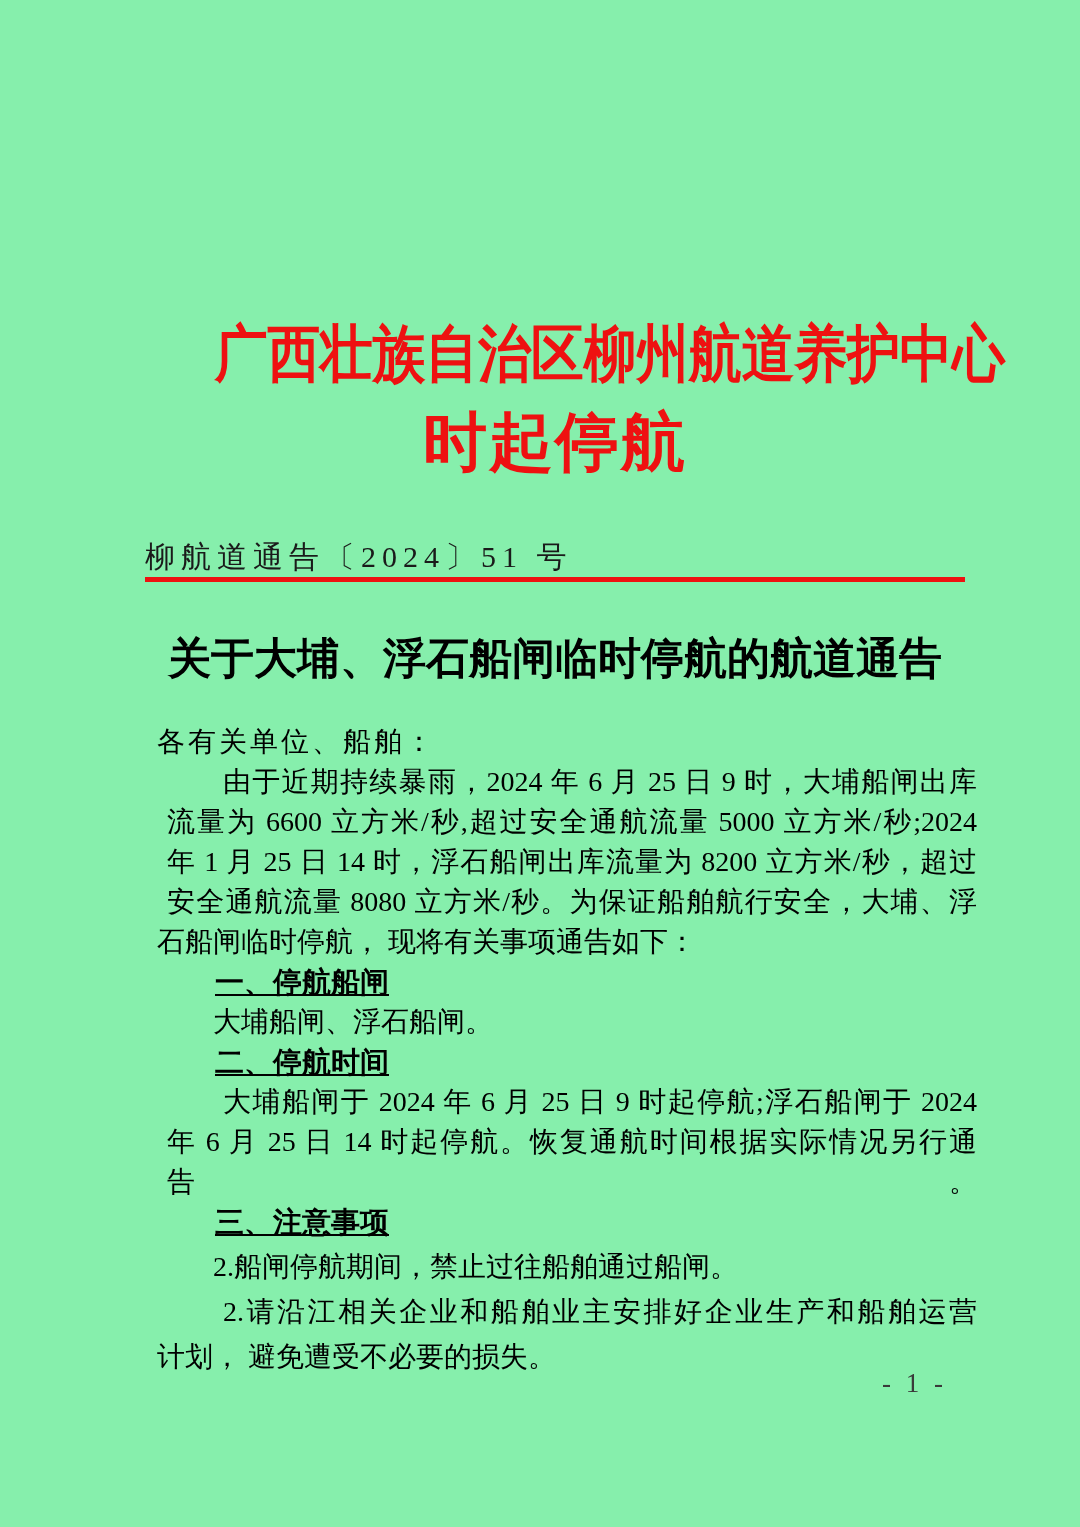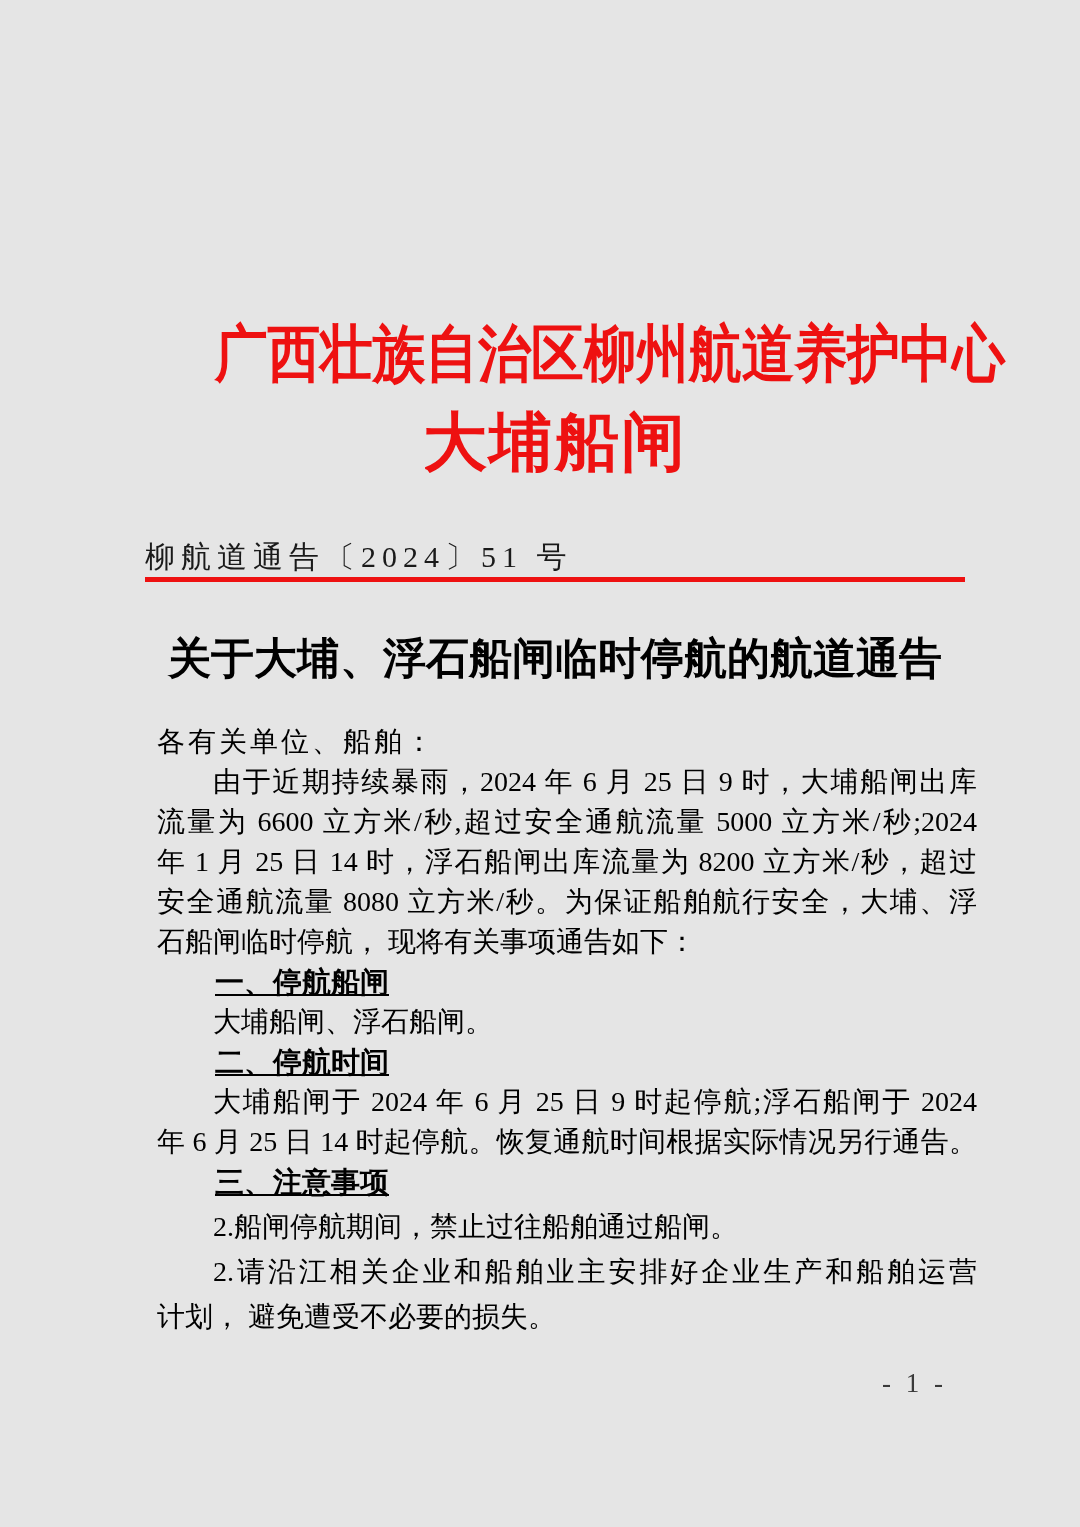--- a/index.html
+++ b/index.html
@@ -1,19 +1,19 @@
 <!DOCTYPE html>
 <html><head>
 <meta charset="utf-8">
 <style>
   html,body { margin:0; padding:0; background:#ffffff; }
   .page {
     position:relative;
     width:1080px; height:1527px;
-    background:#e5e5e5;
+    background:#86efac;
     font-family:"Liberation Serif","DejaVu Serif",serif;
     color:#000;
     overflow:hidden;
   }
   .doc { position:absolute; left:145px; top:0; width:820px; }
 
   
   .org-title1 {
     position:absolute; top:318px; left:0; width:820px;
     text-align:center; line-height:72px;
@@ -51,21 +51,21 @@
     white-space:nowrap;
   }
 
   
   .body-block { position:absolute; top:722px; left:12px; width:820px; }
   .bl {
     font-size:28px; line-height:40px;
     text-align:justify; text-align-last:left;
     color:#000;
   }
-  .bl.just { text-align-last:justify; }
+  .bl.just { text-align-last:justify;margin-left:10px; }
   .bl.indent { text-indent:2em; }
   .bl.head {
     font-family:"Liberation Sans","DejaVu Sans",sans-serif;
     font-weight:bold; font-size:29px; text-indent:2em;text-decoration:underline;
   }
   .bl.sp { margin-top:5px; }
   .bl.salutation { letter-spacing:3px; }
 
   
   .page-number {
@@ -77,21 +77,21 @@
 </head>
 <body>
 
 <div class="page">
   <div class="doc">
 
     <div class="org-title1">
       <span class="squeeze">广西壮族自治区柳州航道养护中心</span>
     </div>
 
-    <div class="org-title2">大埔船闸</div>
+    <div class="org-title2">时起停航</div>
 
     <div class="doc-number">柳航道通告〔2024〕51 号</div>
 
     <div class="red-rule"></div>
 
     <div class="subject">关于大埔、浮石船闸临时停航的航道通告</div>
 
     <div class="body-block">
       <div class="bl salutation">各有关单位、船舶：</div>
       <div class="bl indent just">由于近期持续暴雨，2024 年 6 月 25 日 9 时，大埔船闸出库</div>

